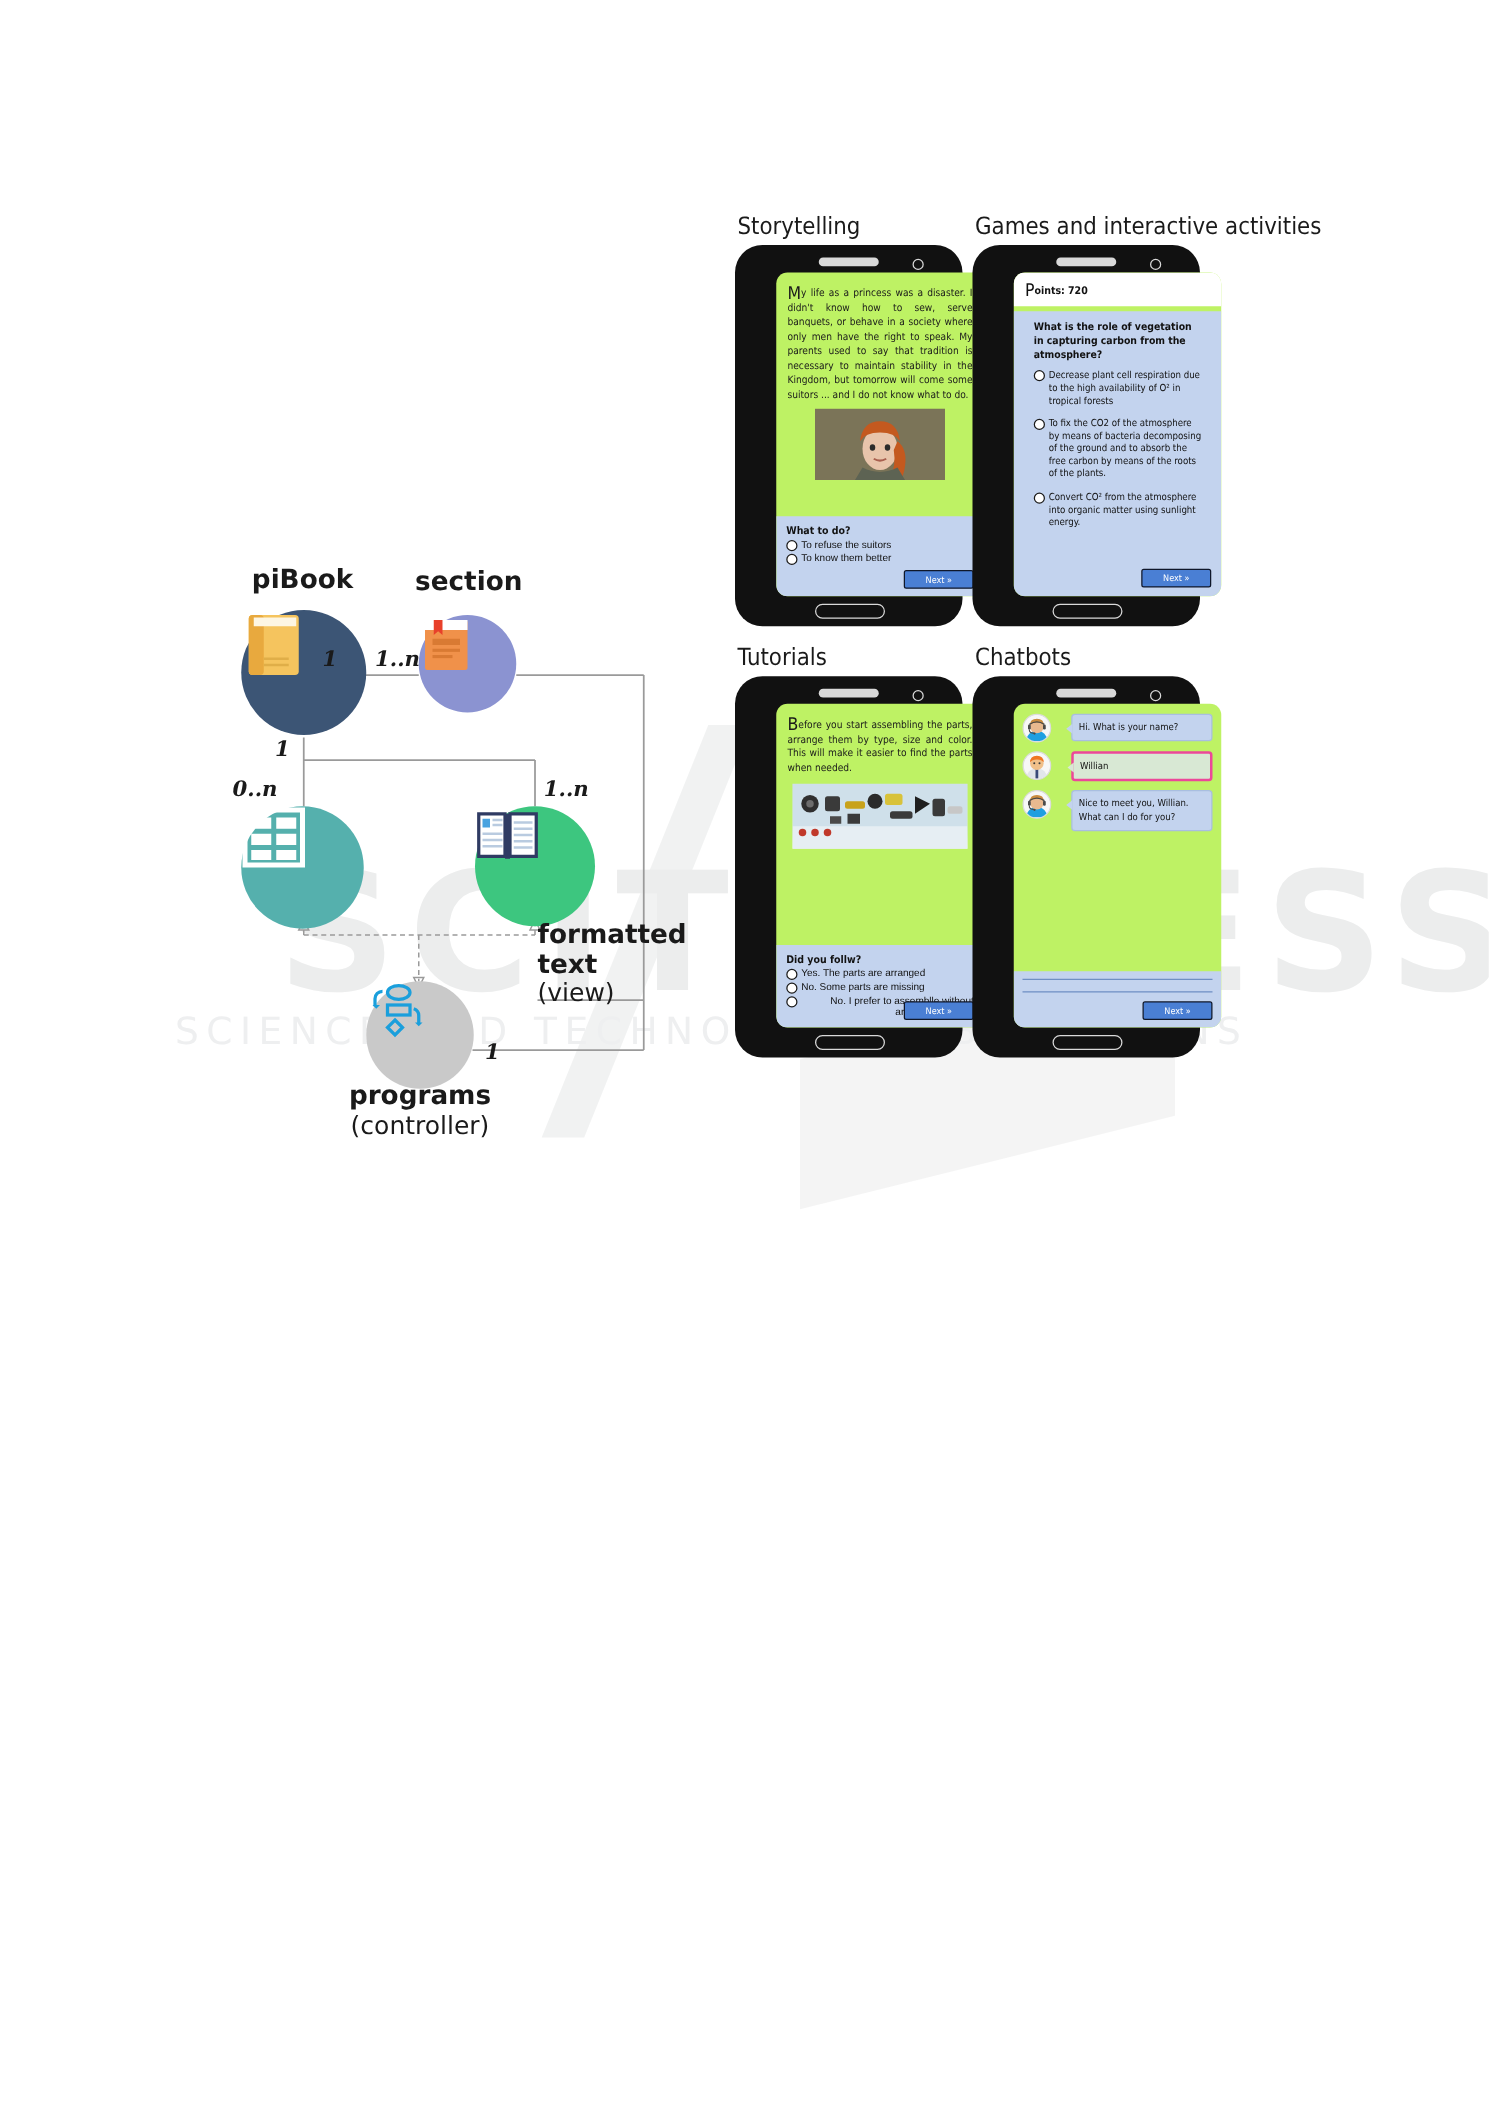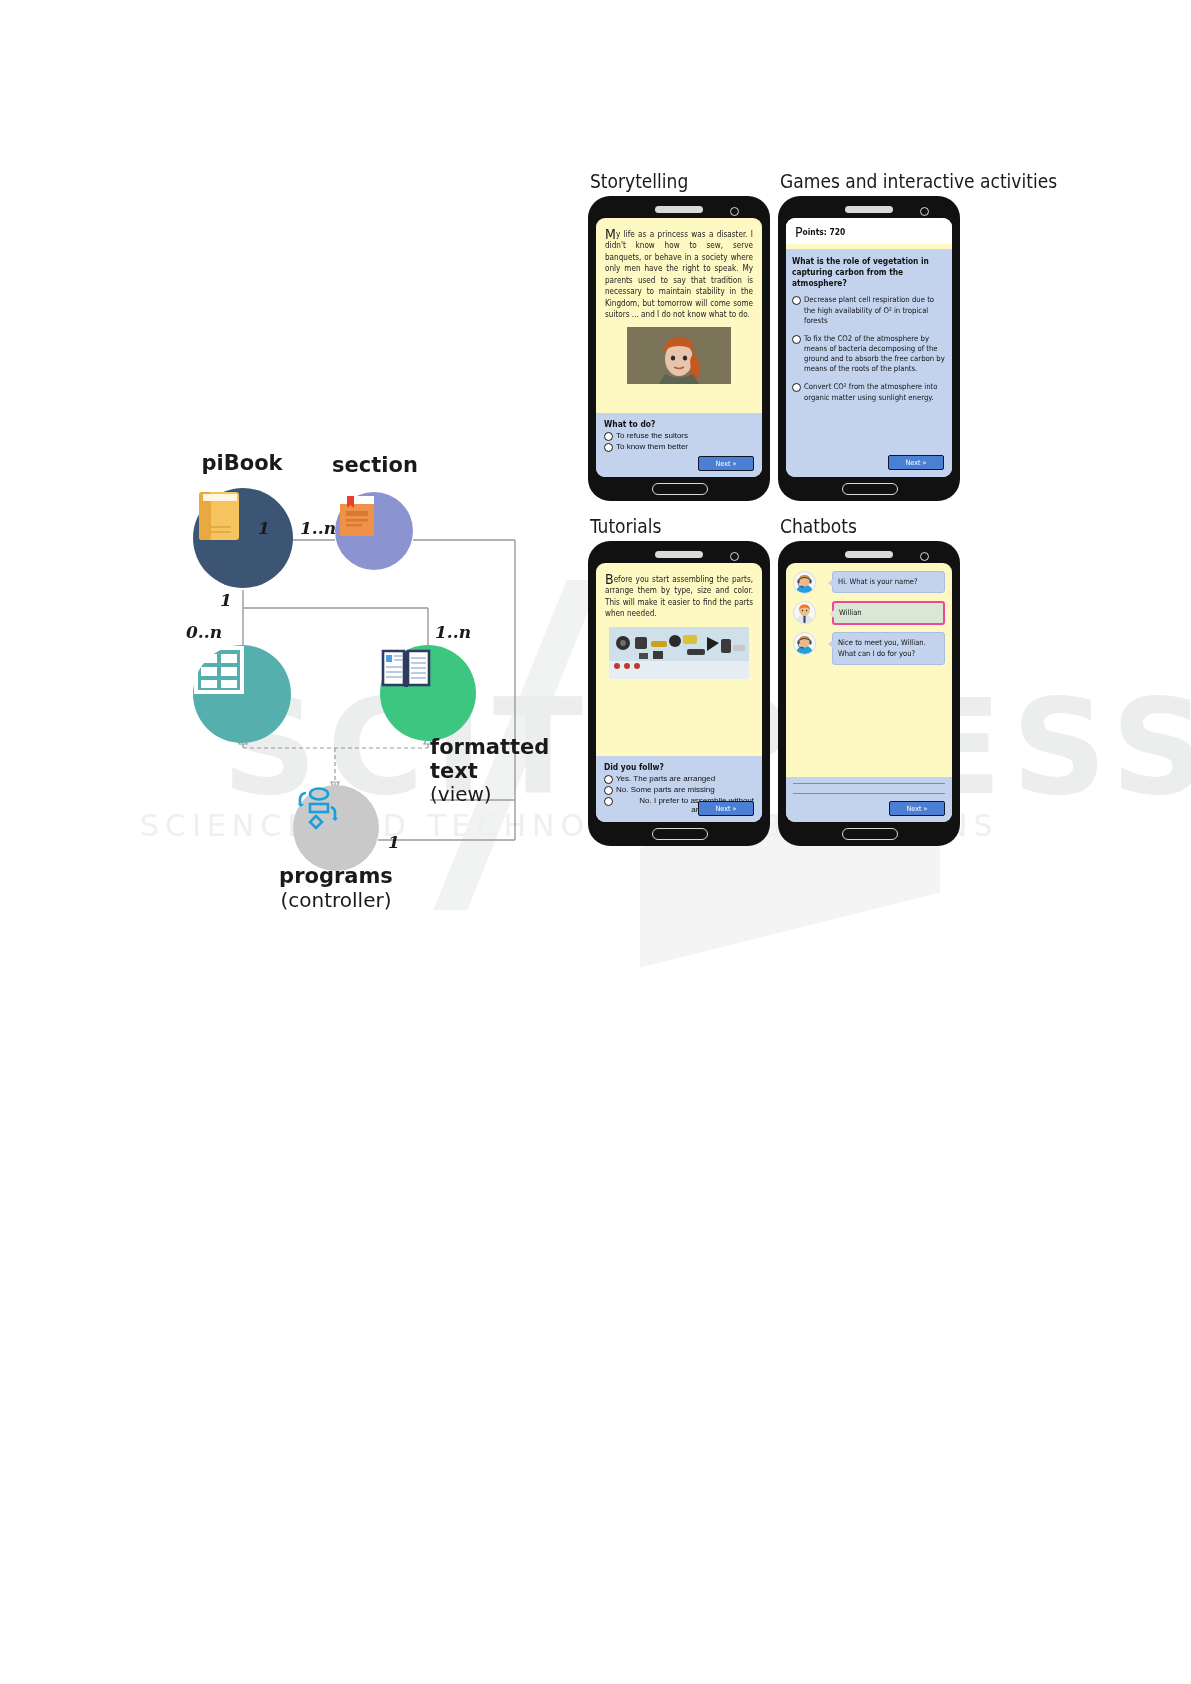--- a/index.html
+++ b/index.html
@@ -37,22 +37,22 @@
   .phone-title{position:absolute;top:-26px;left:2px;font-size:19px;color:#1a1a1a;
         white-space:nowrap;font-family:"DejaVu Sans Condensed","Liberation Sans",sans-serif;}
   .phone{position:absolute;left:0;top:0;width:182px;height:305px;background:#111111;
         border-radius:22px;box-sizing:border-box;padding:22px 8px 24px 8px;}
   .speaker{position:absolute;top:10px;left:50%;margin-left:-24px;width:48px;height:7px;
         border-radius:4px;background:#d9d9d9;}
   .cam{position:absolute;top:11px;left:142px;width:7px;height:7px;border-radius:50%;
         border:1.3px solid #d9d9d9;}
   .homebtn{position:absolute;bottom:6px;left:50%;margin-left:-27px;width:54px;height:10px;
         border-radius:6px;background:#111;border:1.6px solid #d9d9d9;}
-  .screen{position:relative;width:100%;height:100%;background:#fef9c3;
-        border-radius:9px;overflow:hidden;box-sizing:border-box;}
+  .screen{position:relative;width:100%;height:100%;background:#bef264;
+        border-radius:9px;overflow:hidden;box-sizing:border-box;margin-left:25px;}
 
   .story-text{padding:11px 9px 4px 9px;font-size:8.1px;line-height:1.42;color:#1a1a1a;
         text-align:justify;font-family:"DejaVu Sans Condensed","Liberation Sans",sans-serif;}
   .dropcap{font-size:14px;line-height:0.7;vertical-align:-2px;}
   .story-img{width:104px;height:57px;margin:2px auto 0 auto;display:block;
         background:linear-gradient(160deg,#8d8566 0%,#6f6a51 60%,#4e4a39 100%);
         position:relative;overflow:hidden;}
   .answer-panel{position:absolute;left:0;right:0;bottom:0;background:#c3d3ee;
         padding:6px 8px 6px 8px;box-sizing:border-box;}
   .ap-title{font-weight:bold;font-size:8.4px;color:#111;margin-bottom:2px;
@@ -66,21 +66,21 @@
         background:#4a7fd4;border:1px solid #0f172a;color:#fff;font-size:7.2px;
         line-height:13px;text-align:center;border-radius:2px;
         font-family:"DejaVu Sans Condensed","Liberation Sans",sans-serif;}
 
   
   .points-bar{padding:9px 9px 6px 9px;font-size:9px;color:#111;background:#fff;
         font-family:"DejaVu Sans Condensed","Liberation Sans",sans-serif;}
   .points-bar b{font-weight:bold;font-size:8.4px;}
   .points-cap{font-size:14px;line-height:0.7;vertical-align:-2px;}
   .quiz{position:absolute;left:0;right:0;top:31px;bottom:0;background:#c3d3ee;
-        padding:7px 6px;box-sizing:border-box;}
+        padding:7px 16px;box-sizing:border-box;}
   .quiz-q{font-weight:bold;font-size:8.3px;line-height:1.3;color:#111;margin-bottom:7px;
         font-family:"DejaVu Sans Condensed","Liberation Sans",sans-serif;}
   .quiz-opt{display:flex;gap:3px;font-size:7.7px;line-height:1.32;color:#111;
         margin-bottom:8px;font-family:"DejaVu Sans Condensed","Liberation Sans",sans-serif;justify-content:center;}
 
   
   .tut-img{width:140px;height:52px;margin:3px auto 0 auto;display:block;
         background:linear-gradient(180deg,#cfe0ea 0%,#dfe9ef 70%,#ffffff 100%);
         position:relative;overflow:hidden;border:0;}
 

